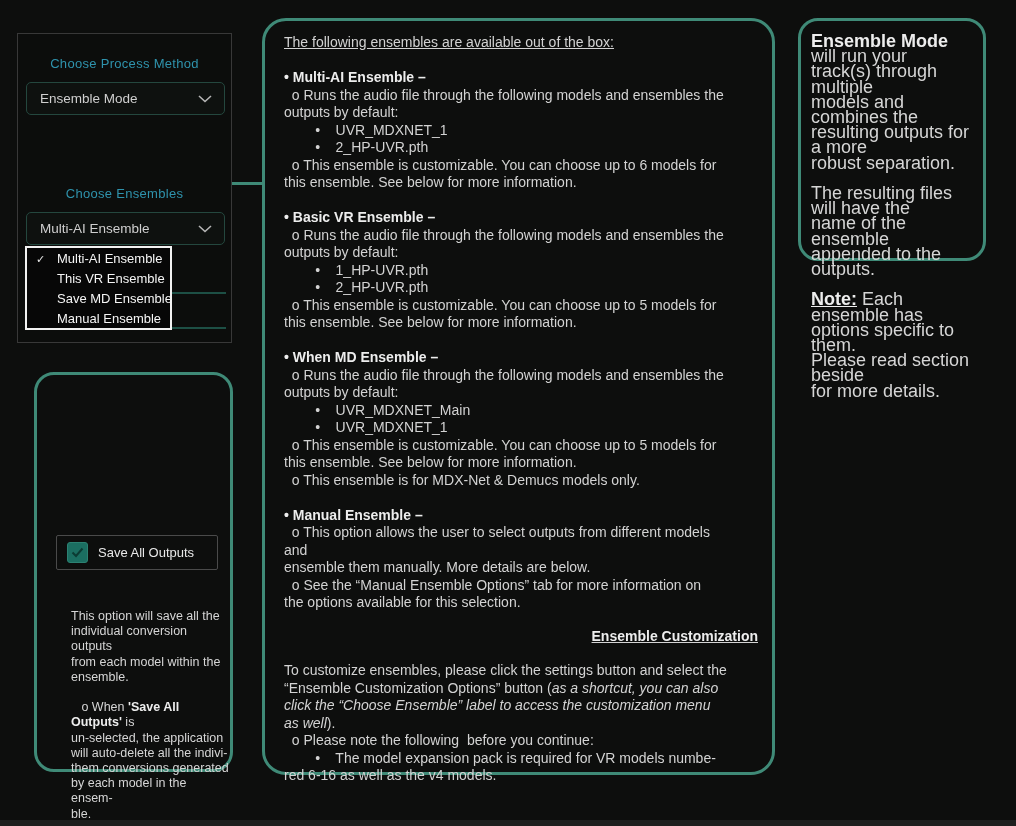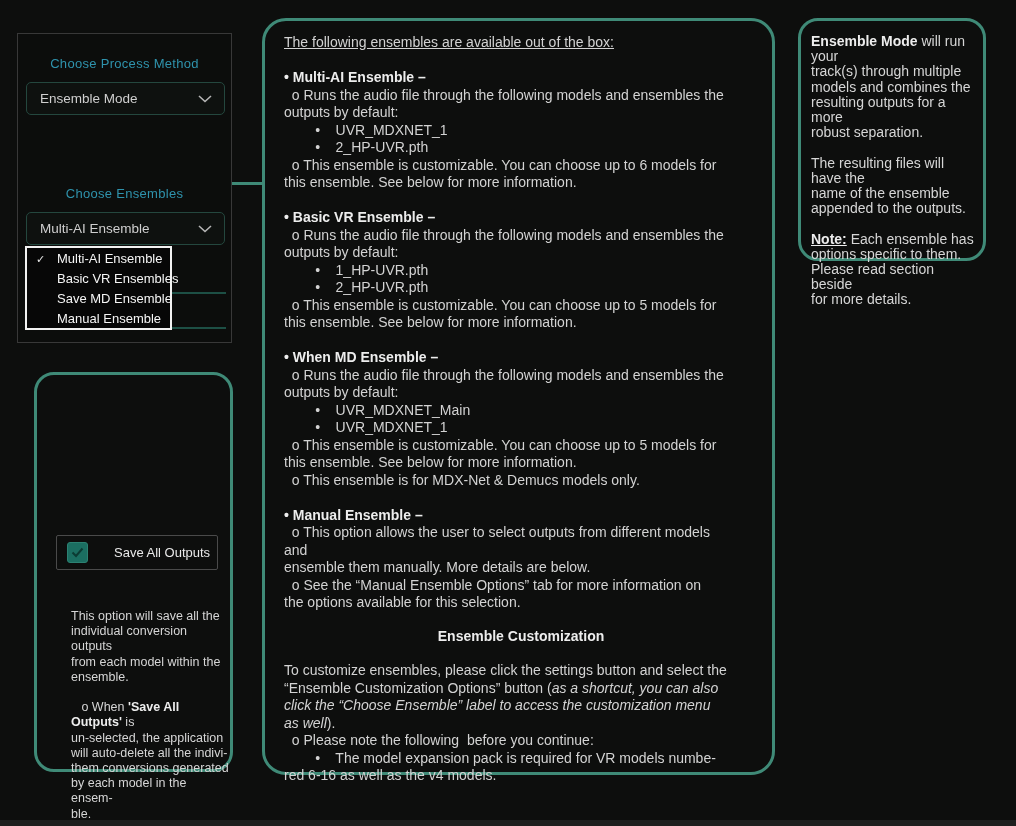--- a/index.html
+++ b/index.html
@@ -49,39 +49,39 @@
     border:3px solid #3f8a77;box-sizing:border-box;background:#0d0e0d;
   }
   .doc-panel{
     left:262px;top:18px;width:513px;height:757px;border-radius:24px;
     padding:13px 14px 9px 19px;
     color:#d3d3d3;font-size:14px;line-height:17.5px;
   }
   .info-panel{
     left:798px;top:18px;width:188px;height:243px;border-radius:20px;
     padding:13px 8px 0 10px;
-    color:#d6d6d6;font-size:14px;line-height:15.2px;
+    color:#d6d6d6;font-size:18px;line-height:15.2px;
   }
   .save-panel{
     left:34px;top:372px;width:199px;height:400px;border-radius:20px;
     color:#d6d6d6;font-size:12.5px;line-height:15.2px;
   }
 
   
   .rt{white-space:pre-wrap;}
-  .rt-center{text-align:center;margin:16px 0 17px 0;}
+  .rt-center{text-align:right;margin:16px 0 17px 0;text-decoration:underline;}
   .b{font-weight:bold;color:#ededed;}
   .i{font-style:italic;}
   .u{text-decoration:underline;}
 
   
   .chk-box{
     left:19px;top:160px;width:162px;height:35px;box-sizing:border-box;
     border:1px solid #4a4a4a;border-radius:2px;background:#0d0e0d;
-    display:flex;align-items:center;cursor:pointer;gap:16px;
+    display:flex;align-items:center;cursor:pointer;
   }
   .checkbox{
     width:21px;height:21px;margin-left:10px;border-radius:3px;
     background:#1b6e61;border:1px solid #2c8172;box-sizing:border-box;
     display:flex;align-items:center;justify-content:center;
   }
   .chk-label{color:#e9e9e9;font-size:13px;margin-left:10px;white-space:nowrap;}
 
   .bottom-bar{left:0;top:820px;width:1016px;height:6px;background:#1e1f1e;}
 </style>
@@ -115,21 +115,21 @@
   <div class="abs hline" style="left:154px;top:293px;width:54px;"></div>
 </div>
 
 <div class="abs popup">
     <div class="menu-item">
       <span class="menu-check">✓</span>
       <span class="menu-label">Multi-AI Ensemble</span>
     </div>
     <div class="menu-item">
       <span class="menu-check"></span>
-      <span class="menu-label">Basic VR Ensembles</span>
+      <span class="menu-label">This VR Ensemble</span>
     </div>
     <div class="menu-item">
       <span class="menu-check"></span>
       <span class="menu-label">Save MD Ensemble</span>
     </div>
     <div class="menu-item">
       <span class="menu-check"></span>
       <span class="menu-label">Manual Ensemble</span>
     </div>
   </div>

